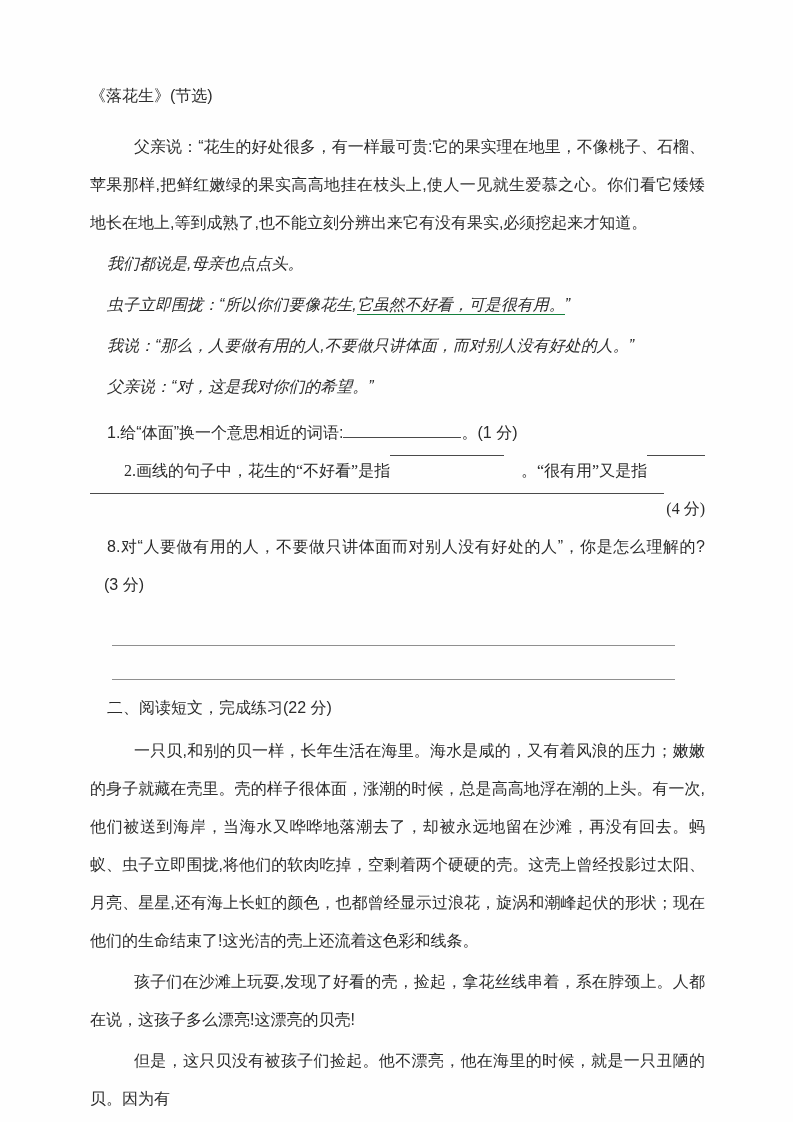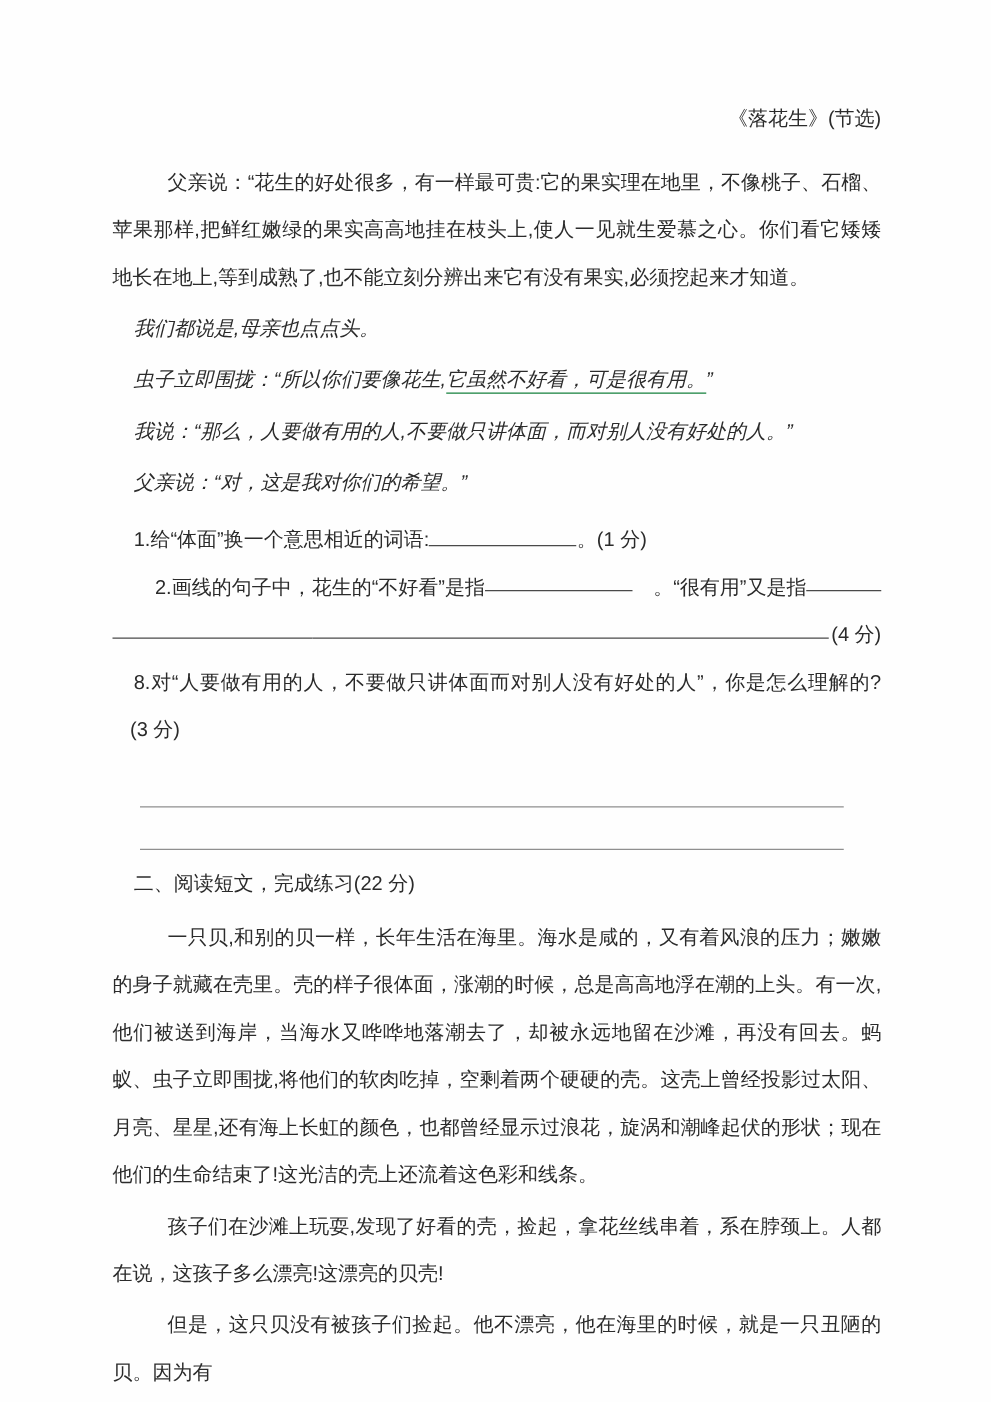--- a/index.html
+++ b/index.html
@@ -22,21 +22,21 @@
     font-size: 16px;
     line-height: 38px;
     background: #fefefe;
   }
   p {
     margin: 0;
     text-align: justify;
     word-break: break-all;
   }
   .t-center {
-    text-align: right;
+    text-align: left;
     text-indent: 0;
   }
   .title1 { margin-top: 0; }
   .ind1 { text-indent: 17px; }
   .ind2 { text-indent: 44px; }
   .mt-p1 { margin-top: 13px; }
   .mt-dlg { margin-top: 3px; font-style: italic; }
   .mt-q1 { margin-top: 8px; }
   .mt-hdr { margin-top: 9px; }
   .mt-sp1 { margin-top: 5px; }
@@ -51,21 +51,22 @@
     display: inline-block;
     height: 3px;
     border-bottom: 1px solid #4a4a4a;
     vertical-align: baseline;
   }
   .b118 { width: 118px; }
   .b160 { width: 160px; }
 
   .qrow {
     display: flex;
-    align-items: center;
+    align-items: flex-start;
+    font-family: Liberation Serif, serif;
   }
   .qrow .seg { white-space: nowrap; }
   .qrow .grow { flex: 1 1 60px; }
   .qrow .score { white-space: nowrap; margin-left: 2px; }
 
   .score-gap { margin-left: 14px; }
 
   .answer-line {
     height: 33px;
     margin-left: 22px;

